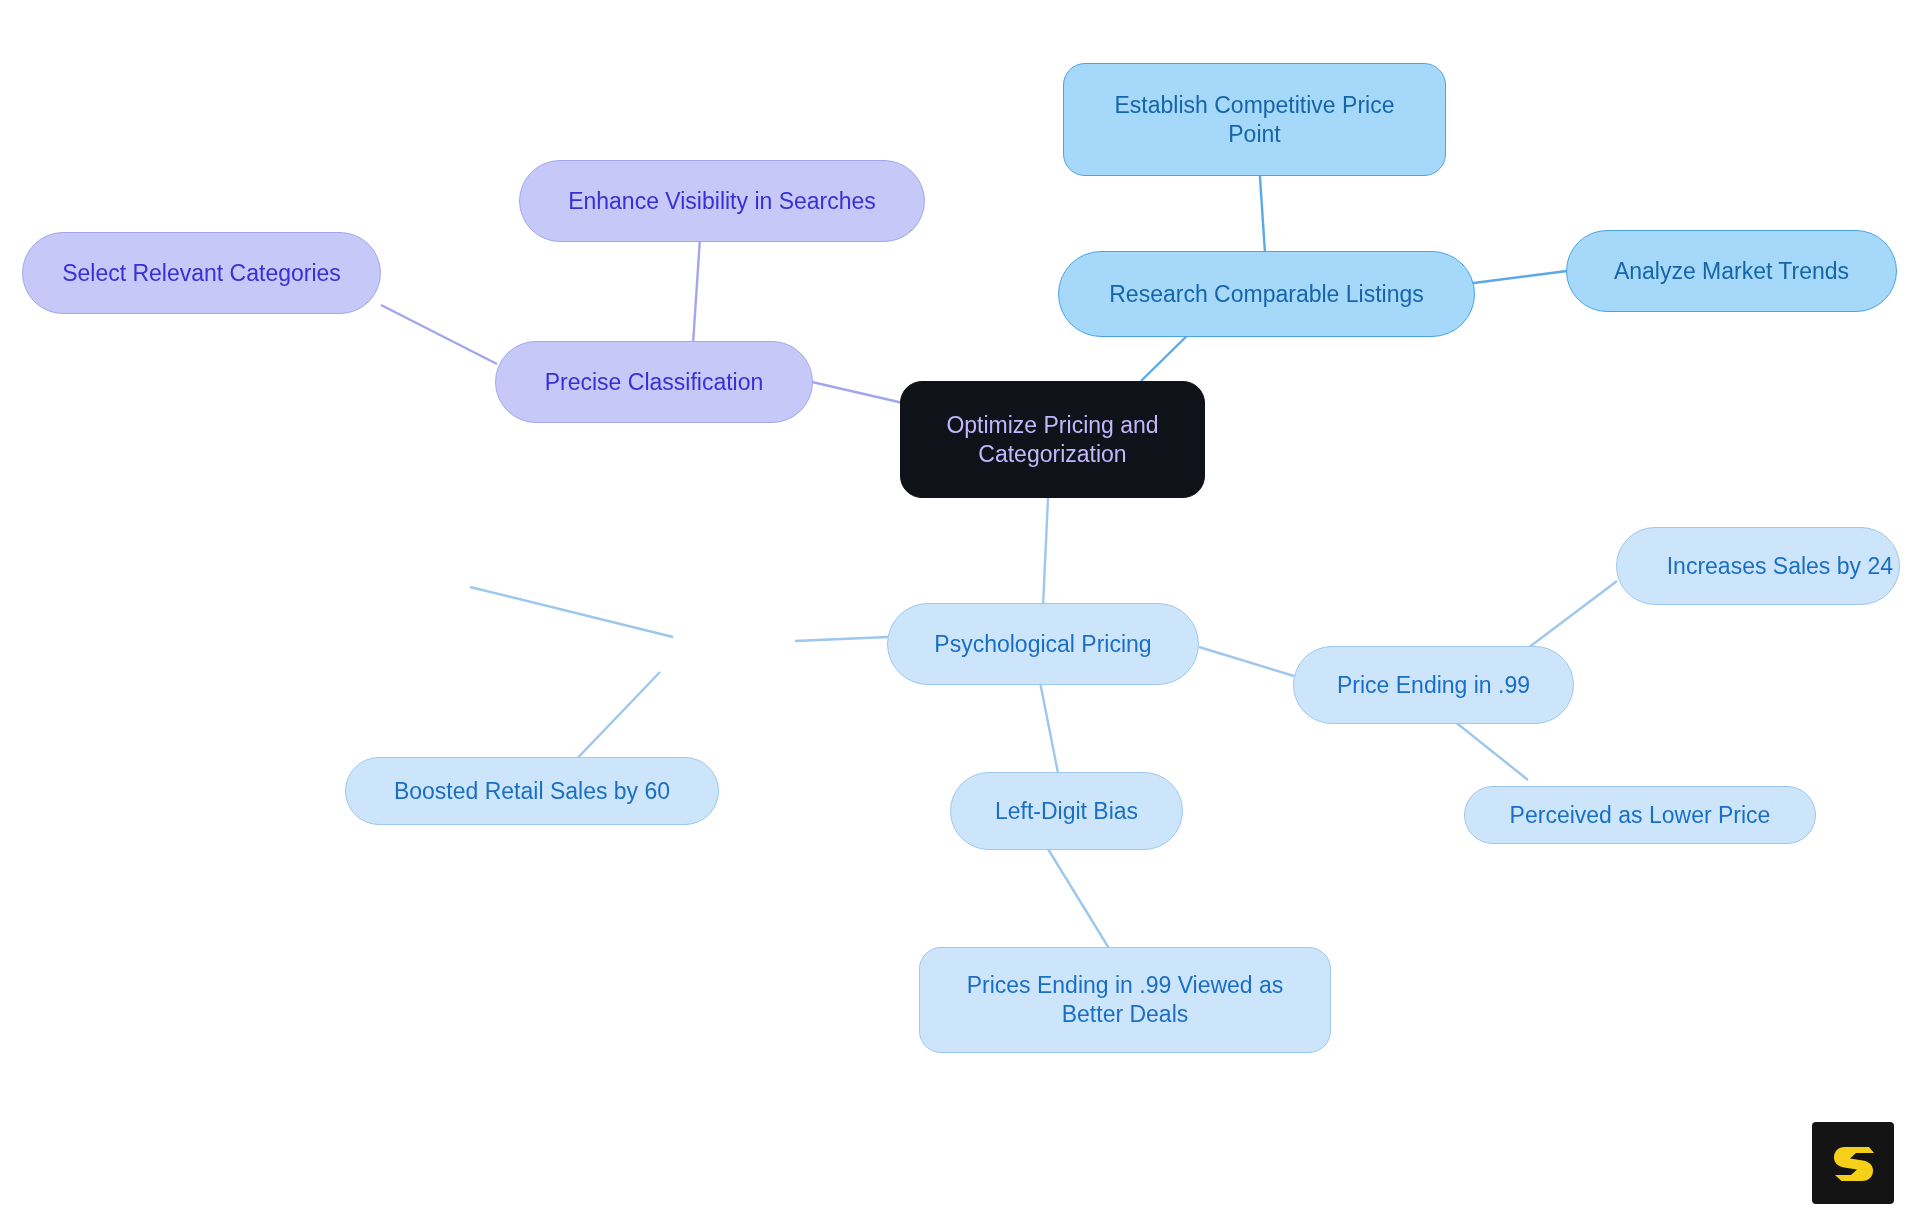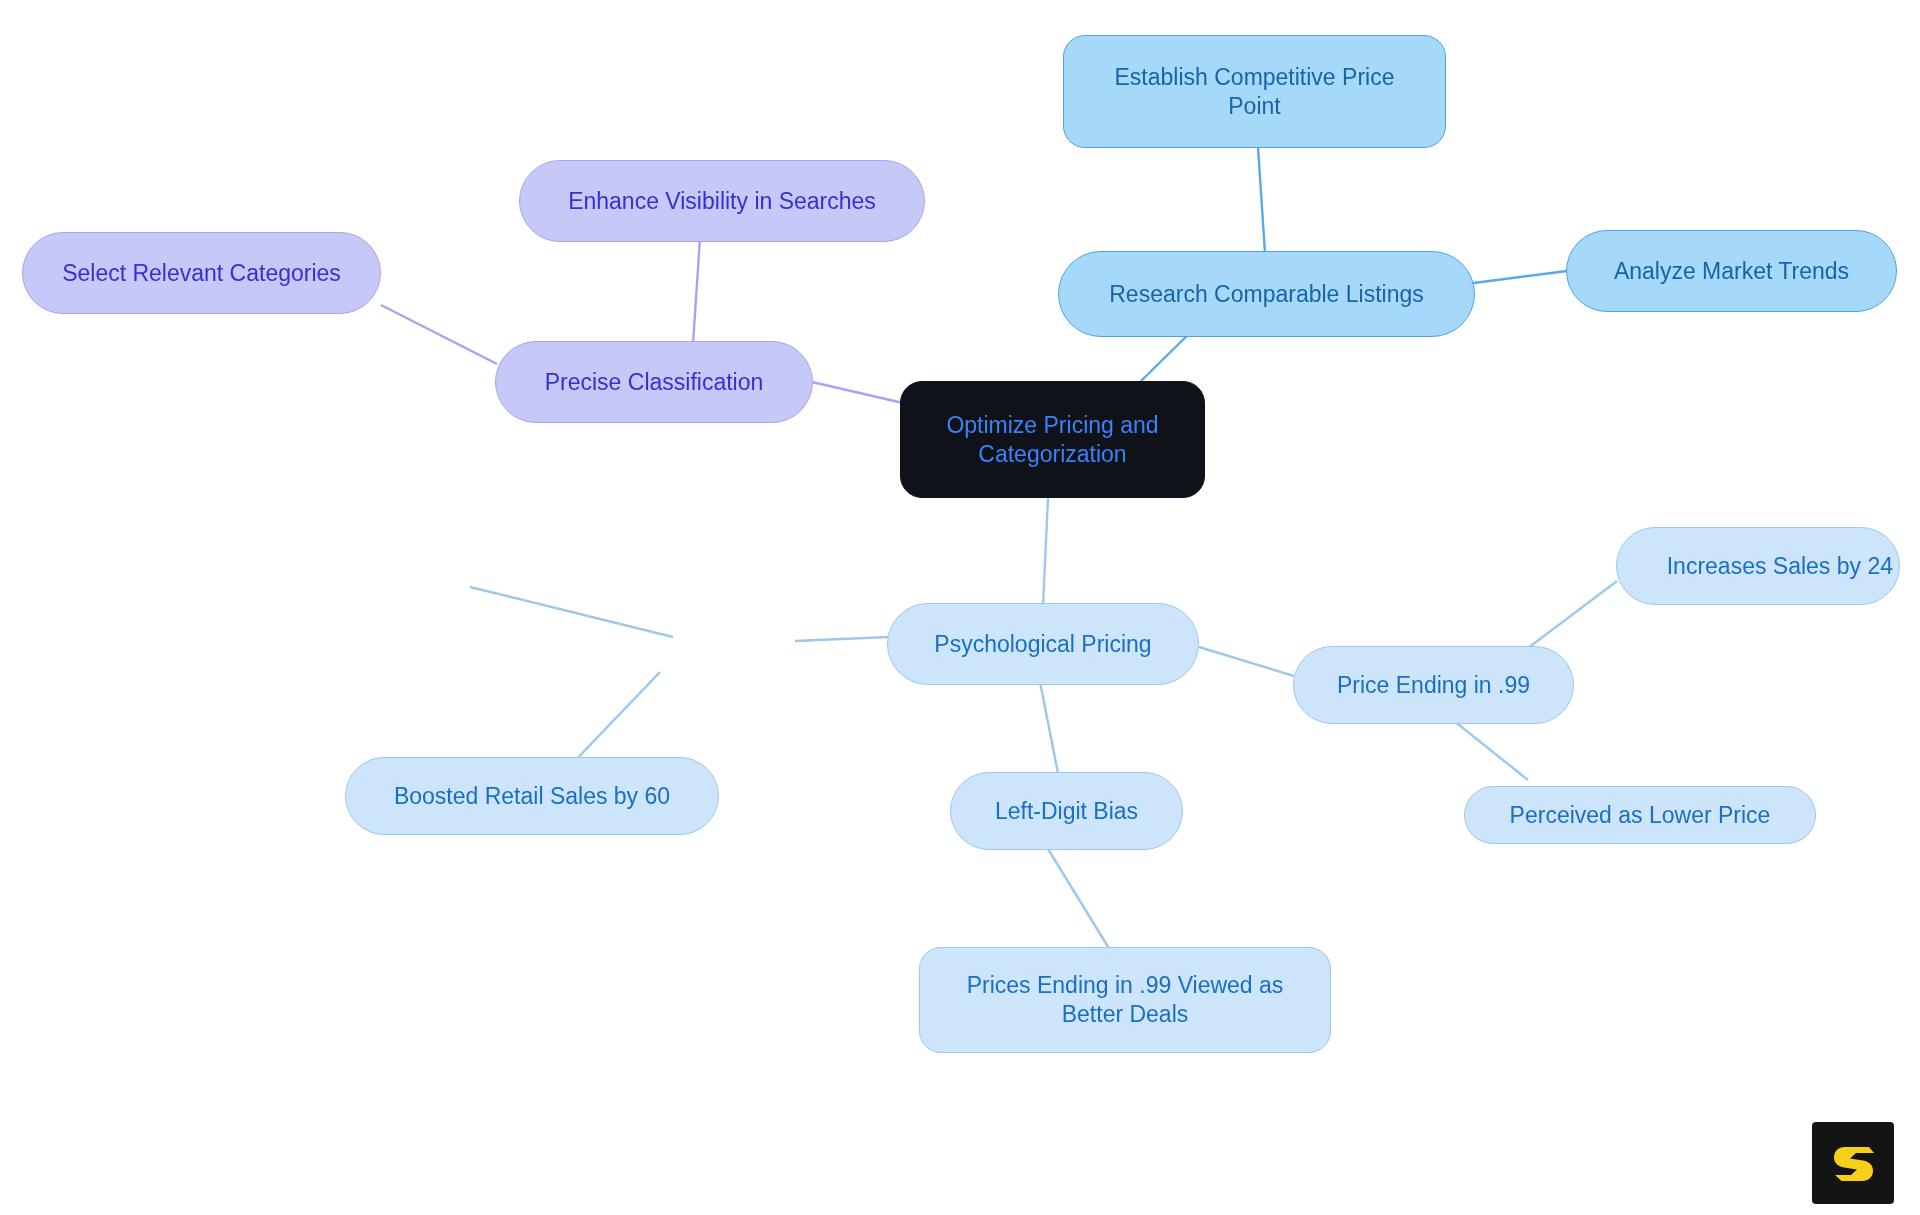--- a/index.html
+++ b/index.html
@@ -39,34 +39,35 @@
   }
   .node .label {
     display: block;
     padding: 0 6px;
     white-space: pre-line;
   }
   
   .n-root {
     background: #0f1218;
     border-color: #0f1218;
-    color: #3b82f6;
+    color: #c4b5fd;
     border-radius: 22px;
     font-size: 23px;
   }
   
   .n-blue-strong {
     background: #a6d8fa;
     border-color: #4aa3e8;
     color: #1565a8;
     border-radius: 44px;
     font-size: 23px;
   }
   .n-blue-strong.rect {
     border-radius: 22px;
+    margin-top: 28px;
   }
   
   .n-blue-soft {
     background: #cde5fb;
     border-color: #9dc7ec;
     color: #1a6fc4;
     border-radius: 44px;
     font-size: 23px;
   }
   .n-blue-soft.rect {
@@ -160,21 +161,21 @@
   <div class="node n-purple" style="left:22px; top:232px; width:359px; height:82px;">
     <span class="label">Select Relevant Categories</span>
   </div>
 
   <div class="node n-blue-soft" style="left:887px; top:603px; width:312px; height:82px;">
     <span class="label">Psychological Pricing</span>
   </div>
 
 
 
-  <div class="node n-blue-soft" style="left:345px; top:757px; width:374px; height:78px;">
+  <div class="node n-blue-soft" style="left:345px; top:757px; width:374px; height:68px;">
     <span class="label">Boosted Retail Sales by 60</span>
   </div>
 
   <div class="node n-blue-soft" style="left:1293px; top:646px; width:281px; height:78px;">
     <span class="label">Price Ending in .99</span>
   </div>
 
   <div class="node n-blue-soft" style="left:1616px; top:527px; width:284px; height:78px;justify-content:flex-end;">
     <span class="label">Increases Sales by 24</span>
   </div>

